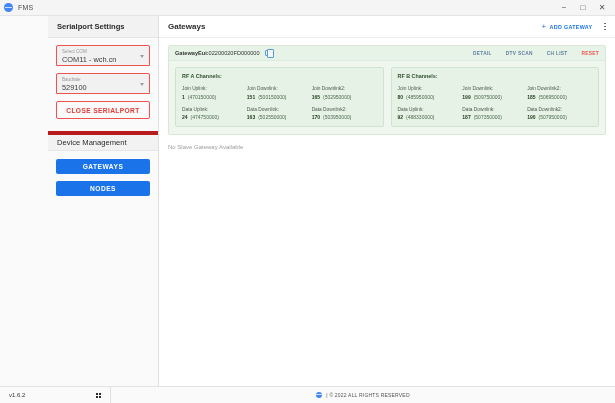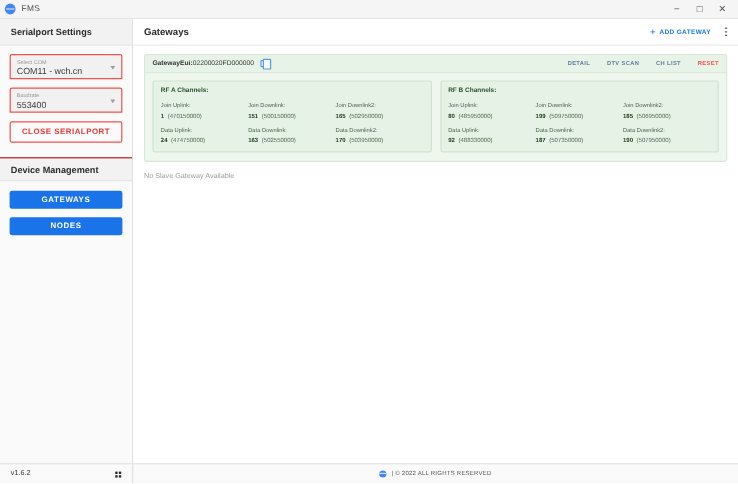--- a/index.html
+++ b/index.html
@@ -35,21 +35,21 @@
     content: ""; position: absolute;
     left: 1px; top: 3.5px; width: 7px; height: 1.5px;
     background: #cfe0fb;
   }
   .tb-title { font-size: 7px; color: #4a4a4a; letter-spacing: .2px; }
   .tb-spacer { flex: 1; }
   .tb-btns { display: flex; align-items: center; gap: 11px; padding-right: 5px; }
   .tb-btn { font-size: 8px; color: #555; line-height: 1; width: 8px; text-align: center; }
 
   
-  .body { flex: 1; display: flex; min-height: 0; }
+  .body { flex: 1; display: flex; min-height: 0; padding-left: 48px; }
 
   
   .sidebar {
     width: 111px; flex: 0 0 111px;
     background: #fafafa;
     border-right: 1px solid #e0e0e0;
     display: flex; flex-direction: column;
   }
   .side-head {
     height: 22px;
@@ -88,23 +88,23 @@
     color: #e53935;
     font-size: 6.6px; font-weight: bold; letter-spacing: .4px;
     display: flex; align-items: center; justify-content: center;
     margin-bottom: 2px;
   }
 
   .side-head2 {
     height: 20px; margin-top: 6px;
     display: flex; align-items: center;
     padding: 0 9px;
-    font-size: 7.6px; font-weight: bold; color: #2b2b2b;
+    font-size: 7.6px; font-weight: normal; color: #2b2b2b;
     background: #f2f2f2;
-    border-top: 1px solid #b91c1c;
+    border-top: 4px solid #b91c1c;
     border-bottom: 1px solid #e6e6e6;
   }
   .nav-wrap { padding: 8px 8px 0 8px; display: flex; flex-direction: column; gap: 7px; }
   .nav-btn {
     height: 15px;
     background: #1a73e8;
     color: #ffffff;
     font-size: 6.6px; font-weight: bold; letter-spacing: .5px;
     display: flex; align-items: center; justify-content: center;
     border-radius: 2px;
@@ -236,21 +236,21 @@
 
       <div class="side-section">
         <div class="field">
           <div class="field-label">Select COM</div>
           <div class="field-value">COM11 - wch.cn</div>
           <span class="field-caret"></span>
         </div>
 
         <div class="field">
           <div class="field-label">Baudrate</div>
-          <div class="field-value">553400</div>
+          <div class="field-value">529100</div>
           <span class="field-caret"></span>
         </div>
 
         <div class="close-btn">CLOSE SERIALPORT</div>
       </div>
 
       <div class="side-head2">Device Management</div>
 
       <div class="nav-wrap">
         <div class="nav-btn">GATEWAYS</div>

